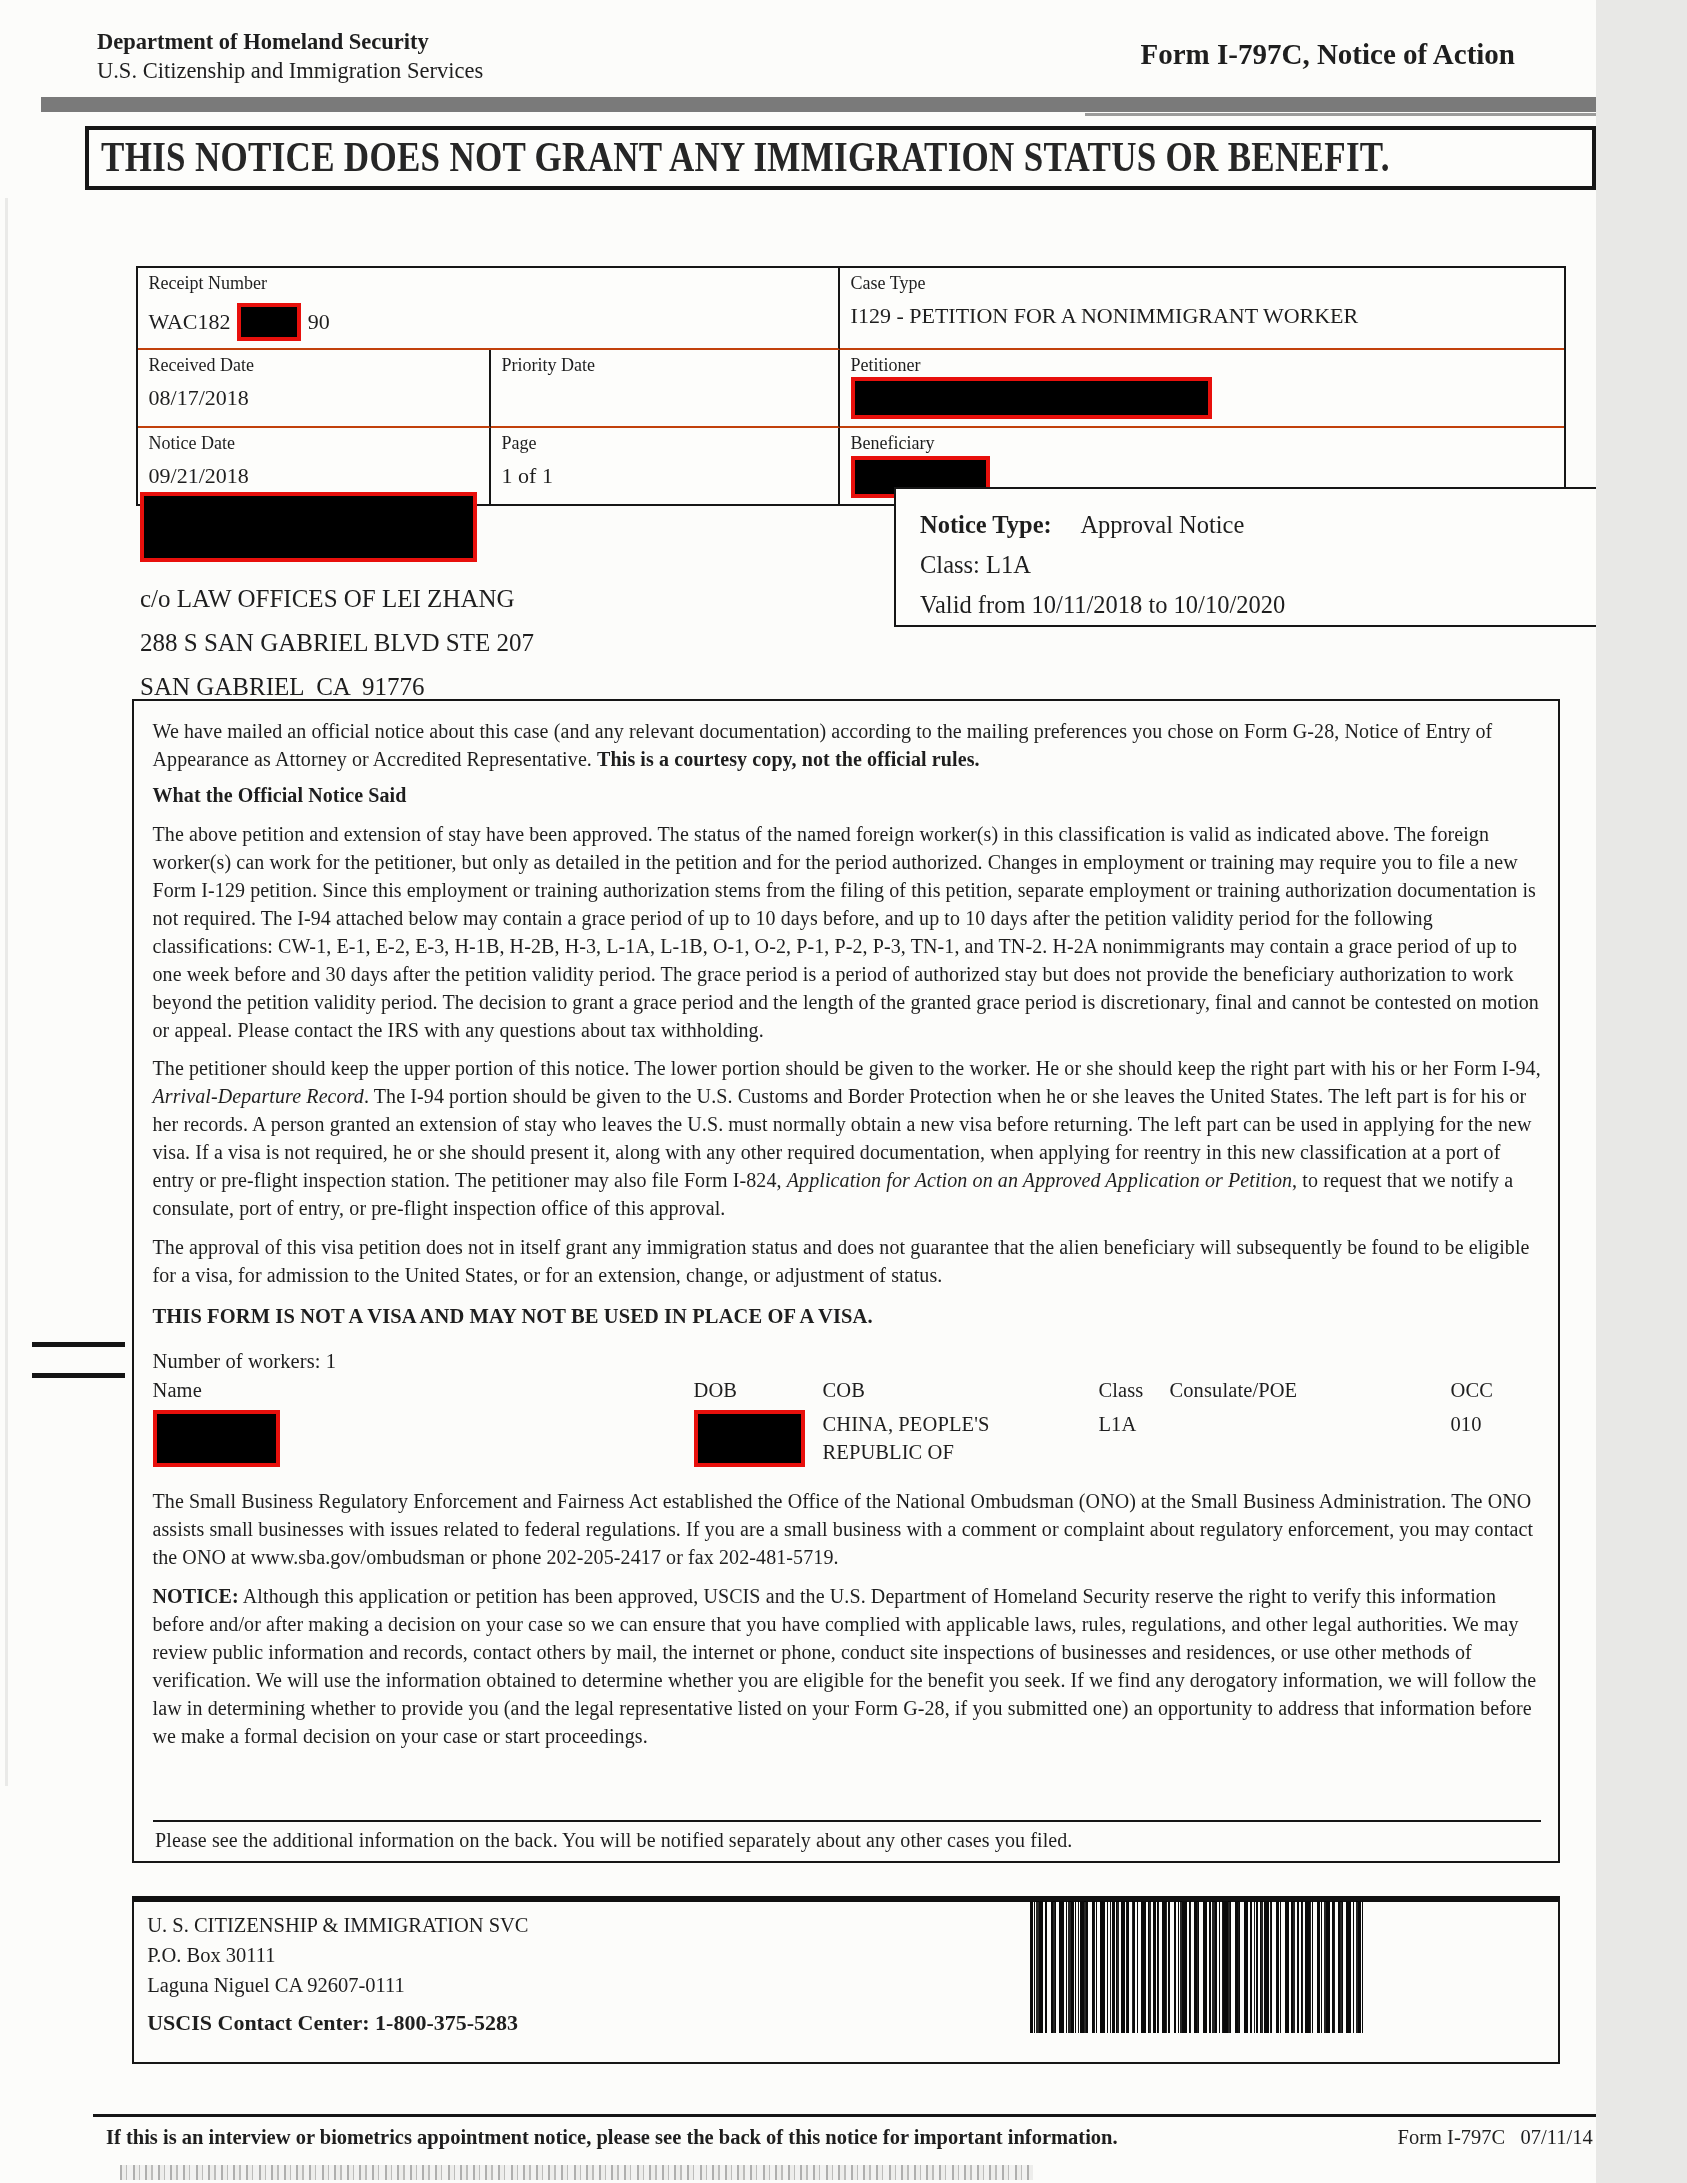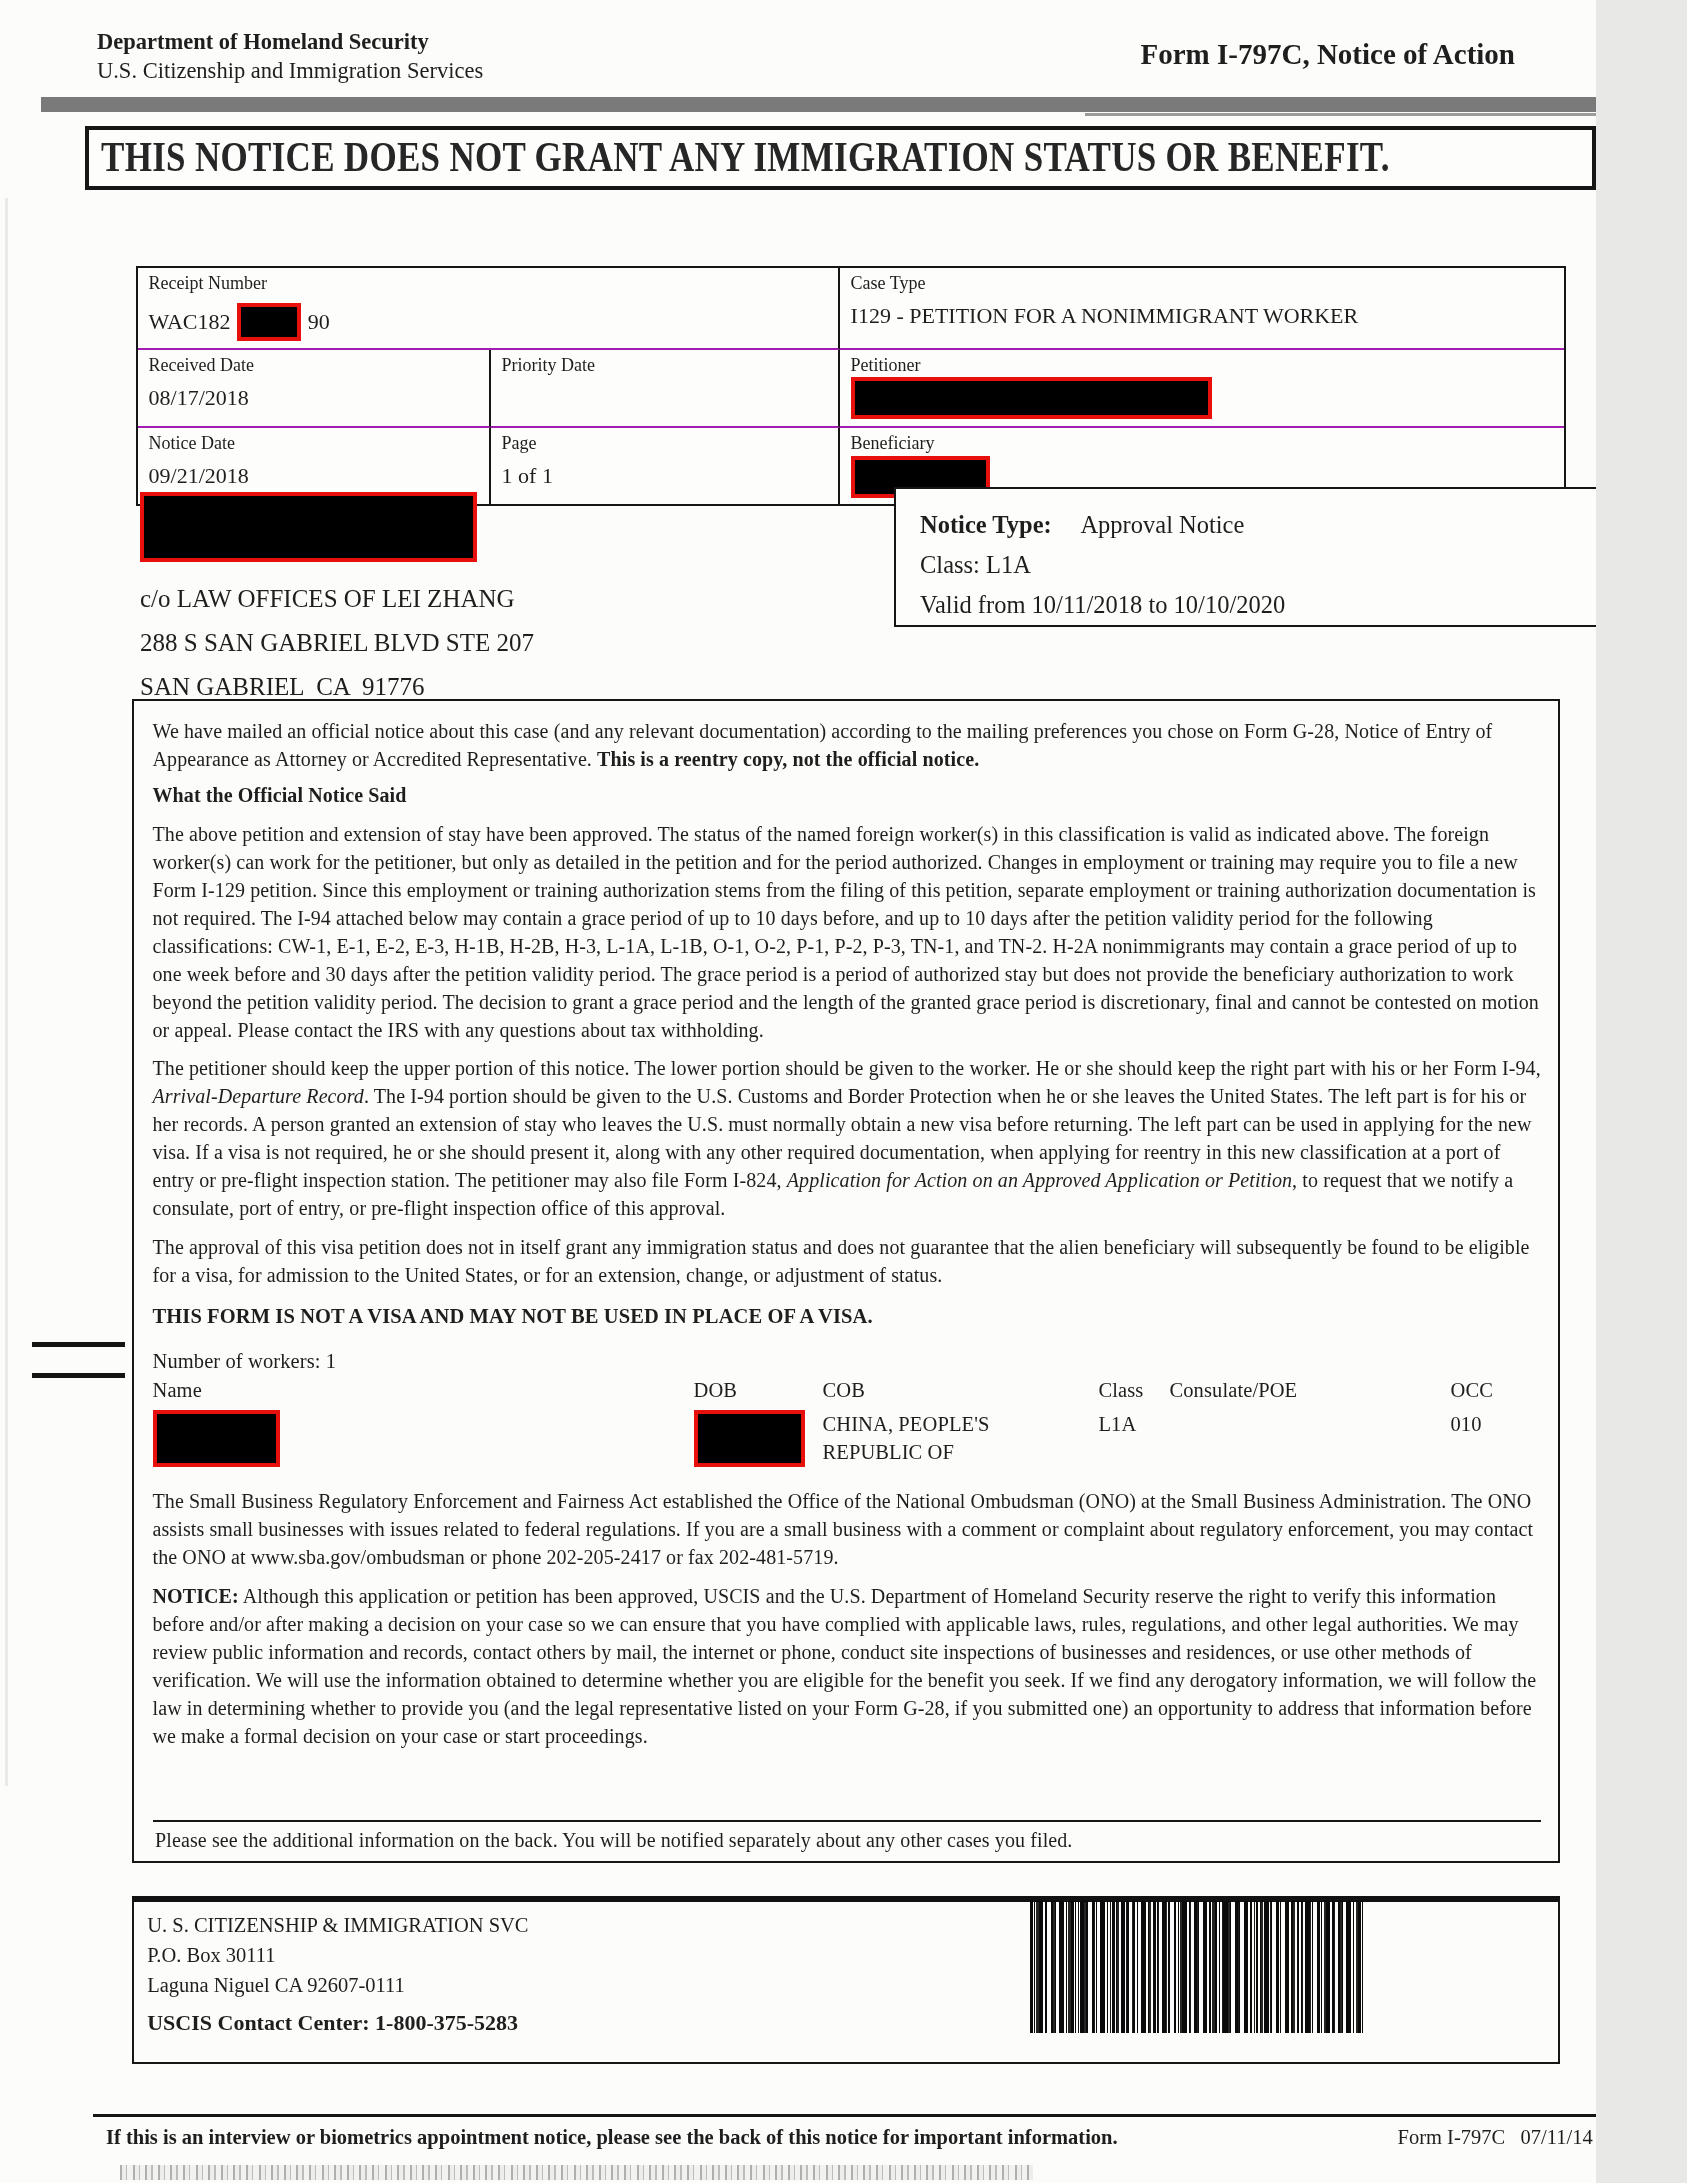--- a/index.html
+++ b/index.html
@@ -33,21 +33,21 @@
     transform:scaleY(1.22);transform-origin:left center;white-space:nowrap;
   }
 
   
   .rtable{
     position:absolute;left:136px;top:266px;width:1426px;
     border:2.6px solid #161616;
     display:grid;grid-template-columns:353px 349px 1fr;
     background:#fdfdfb;
   }
-  .cell{border-right:2px solid #161616;border-bottom:2px solid #a21caf;padding:5.3px 4px 6.6px 10.6px;min-height:46px;}
+  .cell{border-right:2px solid #161616;border-bottom:2px solid #c2410c;padding:5.3px 4px 6.6px 10.6px;min-height:46px;}
   .cell.last-col{border-right:none;}
   .cell.last-row{border-bottom:none;}
   .cell .lbl{font-size:18px;}
   .cell .val{font-size:22px;margin-top:9px;display:flex;align-items:center;}
   .span2{grid-column:1/3;}
 
   
   .redact{background:#000;border:4px solid #e8100c;box-sizing:border-box;}
   .redact.rn{width:64px;height:38px;display:inline-block;vertical-align:middle;margin:0 6.6px;}
   .redact.pet{width:361px;height:42px;margin-top:1.3px;}
@@ -188,21 +188,21 @@
   <div class="nbox">
     <div>
       <span class="ntl">Notice Type:</span>
       <span class="ntv">Approval Notice</span>
     </div>
     <div>Class: L1A</div>
     <div>Valid from 10/11/2018 to 10/10/2020</div>
   </div>
 
   <div class="bodybox">
-    <p><span>We have mailed an official notice about this case (and any relevant documentation) according to the mailing preferences you chose on Form G-28, Notice of Entry of Appearance as Attorney or Accredited Representative. </span><b>This is a reentry copy, not the official notice.</b></p>
+    <p><span>We have mailed an official notice about this case (and any relevant documentation) according to the mailing preferences you chose on Form G-28, Notice of Entry of Appearance as Attorney or Accredited Representative. </span><b>This is a courtesy copy, not the official rules.</b></p>
 
     <div class="headline">What the Official Notice Said</div>
 
     <p class="gap">The above petition and extension of stay have been approved. The status of the named foreign worker(s) in this classification is valid as indicated above. The foreign worker(s) can work for the petitioner, but only as detailed in the petition and for the period authorized. Changes in employment or training may require you to file a new Form I-129 petition. Since this employment or training authorization stems from the filing of this petition, separate employment or training authorization documentation is not required. The I-94 attached below may contain a grace period of up to 10 days before, and up to 10 days after the petition validity period for the following classifications: CW-1, E-1, E-2, E-3, H-1B, H-2B, H-3, L-1A, L-1B, O-1, O-2, P-1, P-2, P-3, TN-1, and TN-2. H-2A nonimmigrants may contain a grace period of up to one week before and 30 days after the petition validity period. The grace period is a period of authorized stay but does not provide the beneficiary authorization to work beyond the petition validity period. The decision to grant a grace period and the length of the granted grace period is discretionary, final and cannot be contested on motion or appeal. Please contact the IRS with any questions about tax withholding.</p>
 
     <p class="gap"><span>The petitioner should keep the upper portion of this notice. The lower portion should be given to the worker. He or she should keep the right part with his or her Form I-94, </span><i>Arrival-Departure Record</i><span>. The I-94 portion should be given to the U.S. Customs and Border Protection when he or she leaves the United States. The left part is for his or her records. A person granted an extension of stay who leaves the U.S. must normally obtain a new visa before returning. The left part can be used in applying for the new visa. If a visa is not required, he or she should present it, along with any other required documentation, when applying for reentry in this new classification at a port of entry or pre-flight inspection station. The petitioner may also file Form I-824, </span><i>Application for Action on an Approved Application or Petition</i><span>, to request that we notify a consulate, port of entry, or pre-flight inspection office of this approval.</span></p>
 
     <p class="gap">The approval of this visa petition does not in itself grant any immigration status and does not guarantee that the alien beneficiary will subsequently be found to be eligible for a visa, for admission to the United States, or for an extension, change, or adjustment of status.</p>
 
     <div class="notvisa">THIS FORM IS NOT A VISA AND MAY NOT BE USED IN PLACE OF A VISA.</div>

